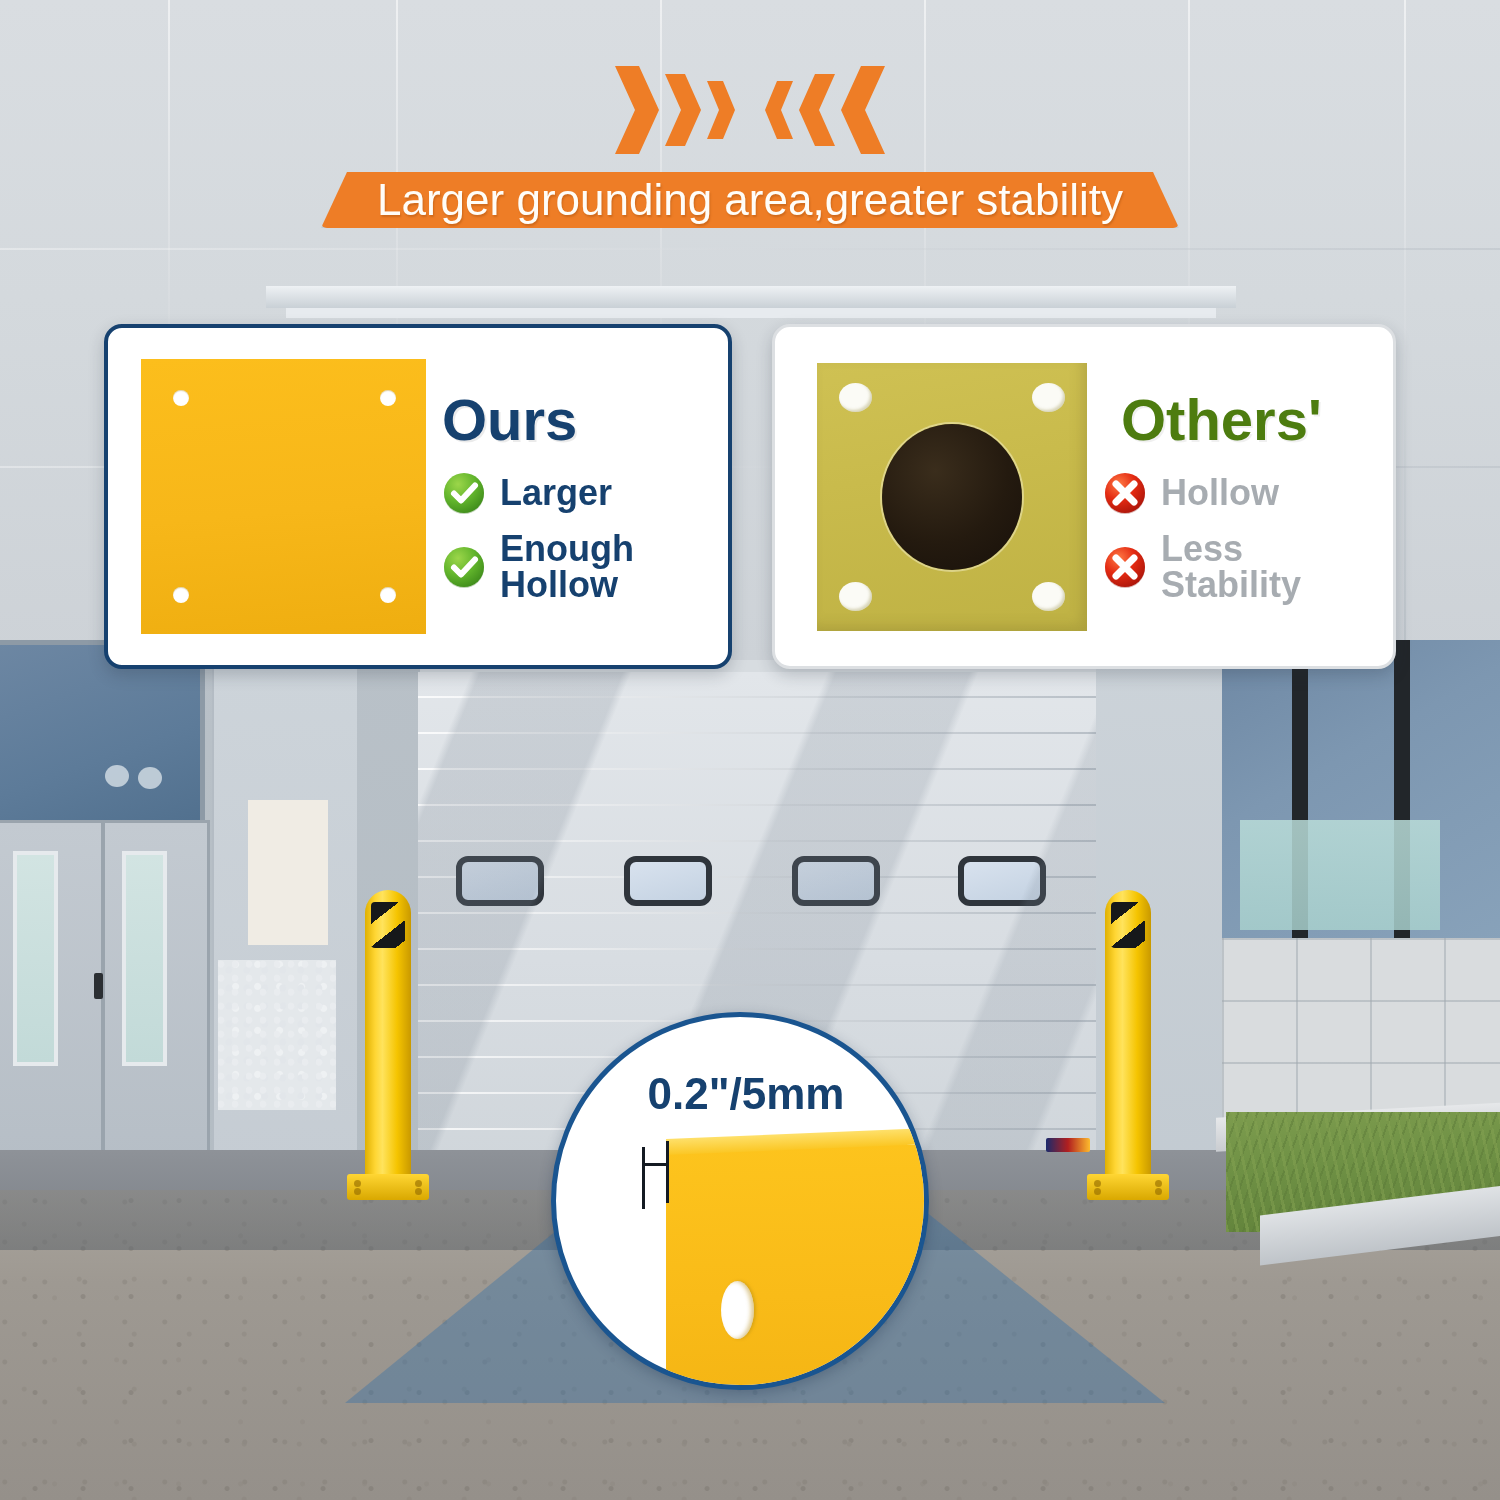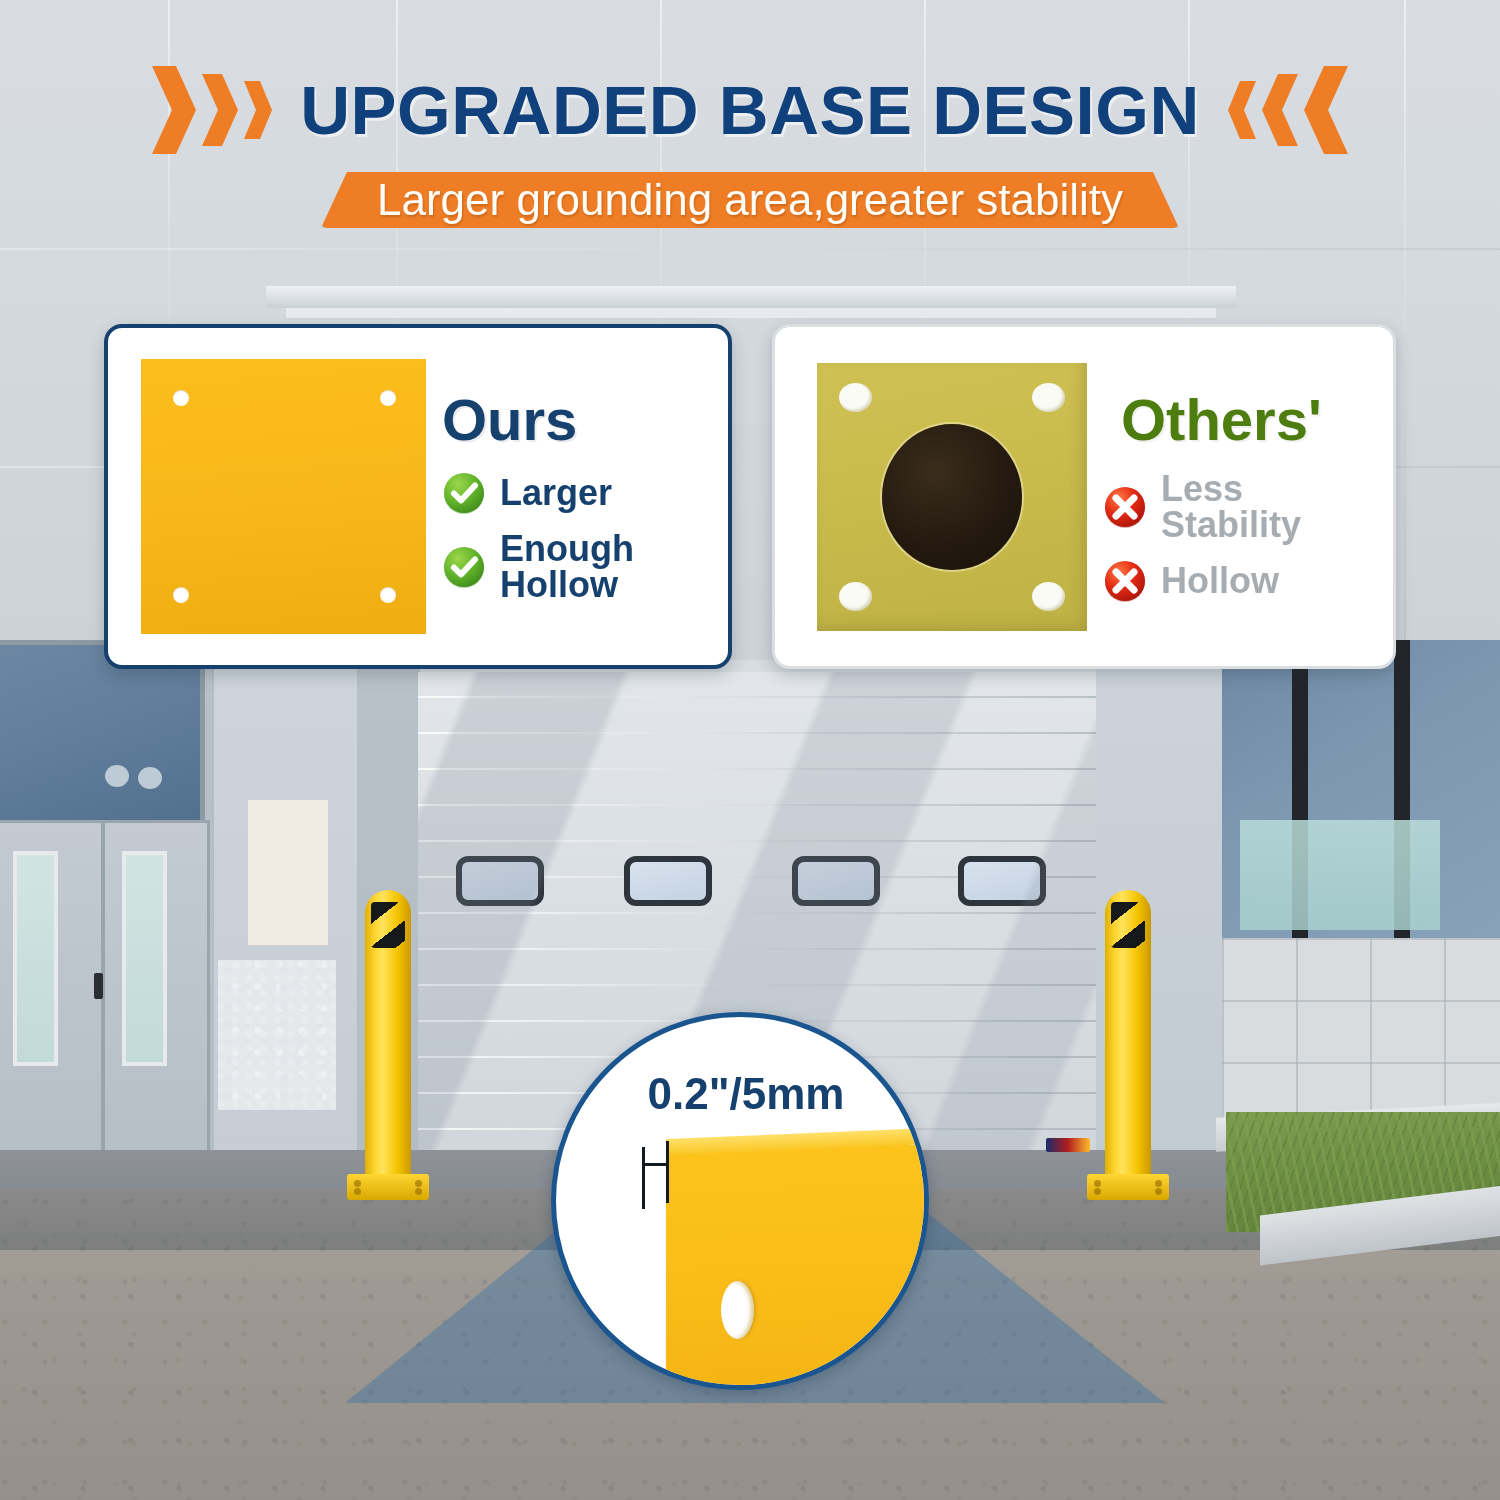--- a/index.html
+++ b/index.html
@@ -406,21 +406,20 @@
         <polygon points="2,2 26,2 46,46 26,90 2,90 22,46" fill="#ee7d26"></polygon>
       </svg>
     <svg class="chev" width="40" height="76" viewBox="0 0 40 76">
         <polygon points="2,2 22,2 38,38 22,74 2,74 18,38" fill="#ee7d26"></polygon>
       </svg>
     <svg class="chev" width="32" height="62" viewBox="0 0 32 62">
         <polygon points="2,2 18,2 30,31 18,60 2,60 14,31" fill="#ee7d26"></polygon>
       </svg>
   </div>
 
-  <h1 class="title">UPGRADED BASE DESIGN</h1>
 
   <div class="chev-group">
     <svg class="chev" width="32" height="62" viewBox="0 0 32 62">
         <polygon points="30,2 14,2 2,31 14,60 30,60 18,31" fill="#ee7d26"></polygon>
       </svg>
     <svg class="chev" width="40" height="76" viewBox="0 0 40 76">
         <polygon points="38,2 18,2 2,38 18,74 38,74 22,38" fill="#ee7d26"></polygon>
       </svg>
     <svg class="chev" width="48" height="92" viewBox="0 0 48 92">
         <polygon points="46,2 22,2 2,46 22,90 46,90 26,46" fill="#ee7d26"></polygon>
@@ -484,45 +483,45 @@
       <div class="hole-ob" style="right:22px; bottom:20px"></div>
       <div class="big-hole"></div>
     </div>
   </div>
 
   <div class="card-text">
     <div class="brand" id="lbl-others">Others'</div>
 
     <div class="feat">
       <svg class="badge" viewBox="0 0 44 44">
-        <circle cx="22" cy="23" r="20" fill="#8c1208" opacity=".3"></circle>
-        <circle cx="22" cy="22" r="20" fill="url(#rq)"></circle>
-        <path d="M13 13 L31 31 M31 13 L13 31" stroke="#fff" stroke-width="7" stroke-linecap="round"></path>
-      </svg>
-      <div class="feat-label others-l">
-        <div>Less</div>
-        <div>Stability</div>
-      </div>
-    </div>
-
-    <div class="feat">
-      <svg class="badge" viewBox="0 0 44 44">
         <defs>
             <radialGradient id="rq" cx="35%" cy="28%" r="80%">
           <stop offset="0%" stop-color="#ff7a45"></stop>
               <stop offset="50%" stop-color="#e32a12"></stop>
               <stop offset="100%" stop-color="#a8140a"></stop>
         </radialGradient>
           </defs>
         <circle cx="22" cy="23" r="20" fill="#8c1208" opacity=".3"></circle>
         <circle cx="22" cy="22" r="20" fill="url(#rq)"></circle>
         <path d="M13 13 L31 31 M31 13 L13 31" stroke="#fff" stroke-width="7" stroke-linecap="round"></path>
       </svg>
       <div class="feat-label others-l">Hollow</div>
     </div>
+
+    <div class="feat">
+      <svg class="badge" viewBox="0 0 44 44">
+        <circle cx="22" cy="23" r="20" fill="#8c1208" opacity=".3"></circle>
+        <circle cx="22" cy="22" r="20" fill="url(#rq)"></circle>
+        <path d="M13 13 L31 31 M31 13 L13 31" stroke="#fff" stroke-width="7" stroke-linecap="round"></path>
+      </svg>
+      <div class="feat-label others-l">
+        <div>Less</div>
+        <div>Stability</div>
+      </div>
+    </div>
   </div>
 </div>
 
 <div class="mag">
   <div class="mag-plate"></div>
   <div class="mag-plate-top"></div>
   <div class="mag-hole"></div>
 
   <div>
     <div class="tick-v" style="left:86px;  top:130px; height:62px;"></div>

